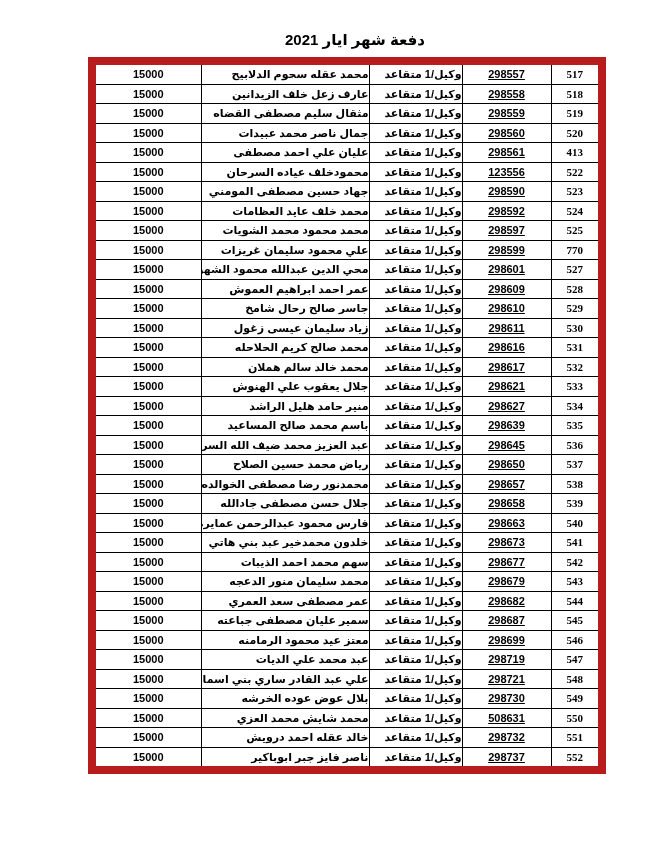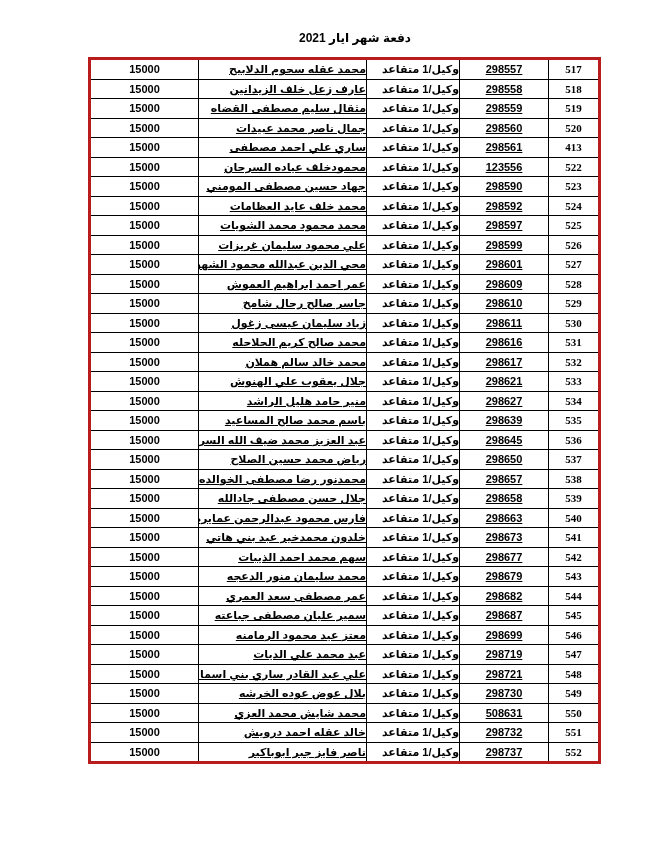--- a/index.html
+++ b/index.html
@@ -20,46 +20,46 @@
     height: 841px;
     background: #ffffff;
     overflow: hidden;
   }
   .doc-title {
     position: absolute;
     top: 31px;
     left: 60px;
     width: 590px;
     text-align: center;
-    font-size: 12px;
+    font-size: 15px;
     font-weight: bold;
     direction: rtl;
   }
   table.roster {
     position: absolute;
     top: 57px;
     left: 88px;
     width: 510px;
     border-collapse: collapse;
     table-layout: fixed;
-    border: 3px solid #b91c1c;
+    border: 8px solid #b91c1c;
   }
   table.roster td {
     border: 1px solid #000000;
     height: 18.5px;
     padding: 0;
     font-size: 11px;
     font-weight: bold;
     line-height: 1.1;
     white-space: nowrap;
     overflow: hidden;
     vertical-align: middle;
   }
   td.amount  { text-align: center; font-size: 11.5px; }
-  td.name    { text-align: right; direction: rtl; padding: 0 3px; font-size: 10.5px; text-decoration: underline; }
+  td.name    { text-align: right; direction: rtl; padding: 0 3px; font-size: 10.5px; }
   td.rank    { text-align: right; direction: rtl; padding: 0 8px 0 2px; font-size: 10.5px; margin-left: 8px; }
   td.number  { text-align: center; padding: 0 5px 0 2px; font-size: 11.5px; text-decoration: underline; }
   td.serial  { text-align: center; font-size: 11.5px; font-family: Liberation Serif, serif; }
 </style>
 </head>
 <body>
 
 <div class="page">
 
   <div class="doc-title">دفعة شهر ايار 2021</div>
@@ -101,21 +101,21 @@
         <tr>
           <td class="amount">15000</td>
           <td class="name">جمال ناصر محمد عبيدات</td>
           <td class="rank">وكيل/1 متقاعد</td>
           <td class="number">298560</td>
           <td class="serial">520</td>
         </tr>
 
         <tr>
           <td class="amount">15000</td>
-          <td class="name">ساري علي احمد مصطفى</td>
+          <td class="name">عليان علي احمد مصطفى</td>
           <td class="rank">وكيل/1 متقاعد</td>
           <td class="number">298561</td>
           <td class="serial">413</td>
         </tr>
 
         <tr>
           <td class="amount">15000</td>
           <td class="name">محمودخلف عياده السرحان</td>
           <td class="rank">وكيل/1 متقاعد</td>
           <td class="number">123556</td>
@@ -144,21 +144,21 @@
           <td class="rank">وكيل/1 متقاعد</td>
           <td class="number">298597</td>
           <td class="serial">525</td>
         </tr>
 
         <tr>
           <td class="amount">15000</td>
           <td class="name">علي محمود سليمان غريزات</td>
           <td class="rank">وكيل/1 متقاعد</td>
           <td class="number">298599</td>
-          <td class="serial">526</td>
+          <td class="serial">770</td>
         </tr>
 
         <tr>
           <td class="amount">15000</td>
           <td class="name">محي الدين عبدالله محمود الشهوان</td>
           <td class="rank">وكيل/1 متقاعد</td>
           <td class="number">298601</td>
           <td class="serial">527</td>
         </tr>
 

